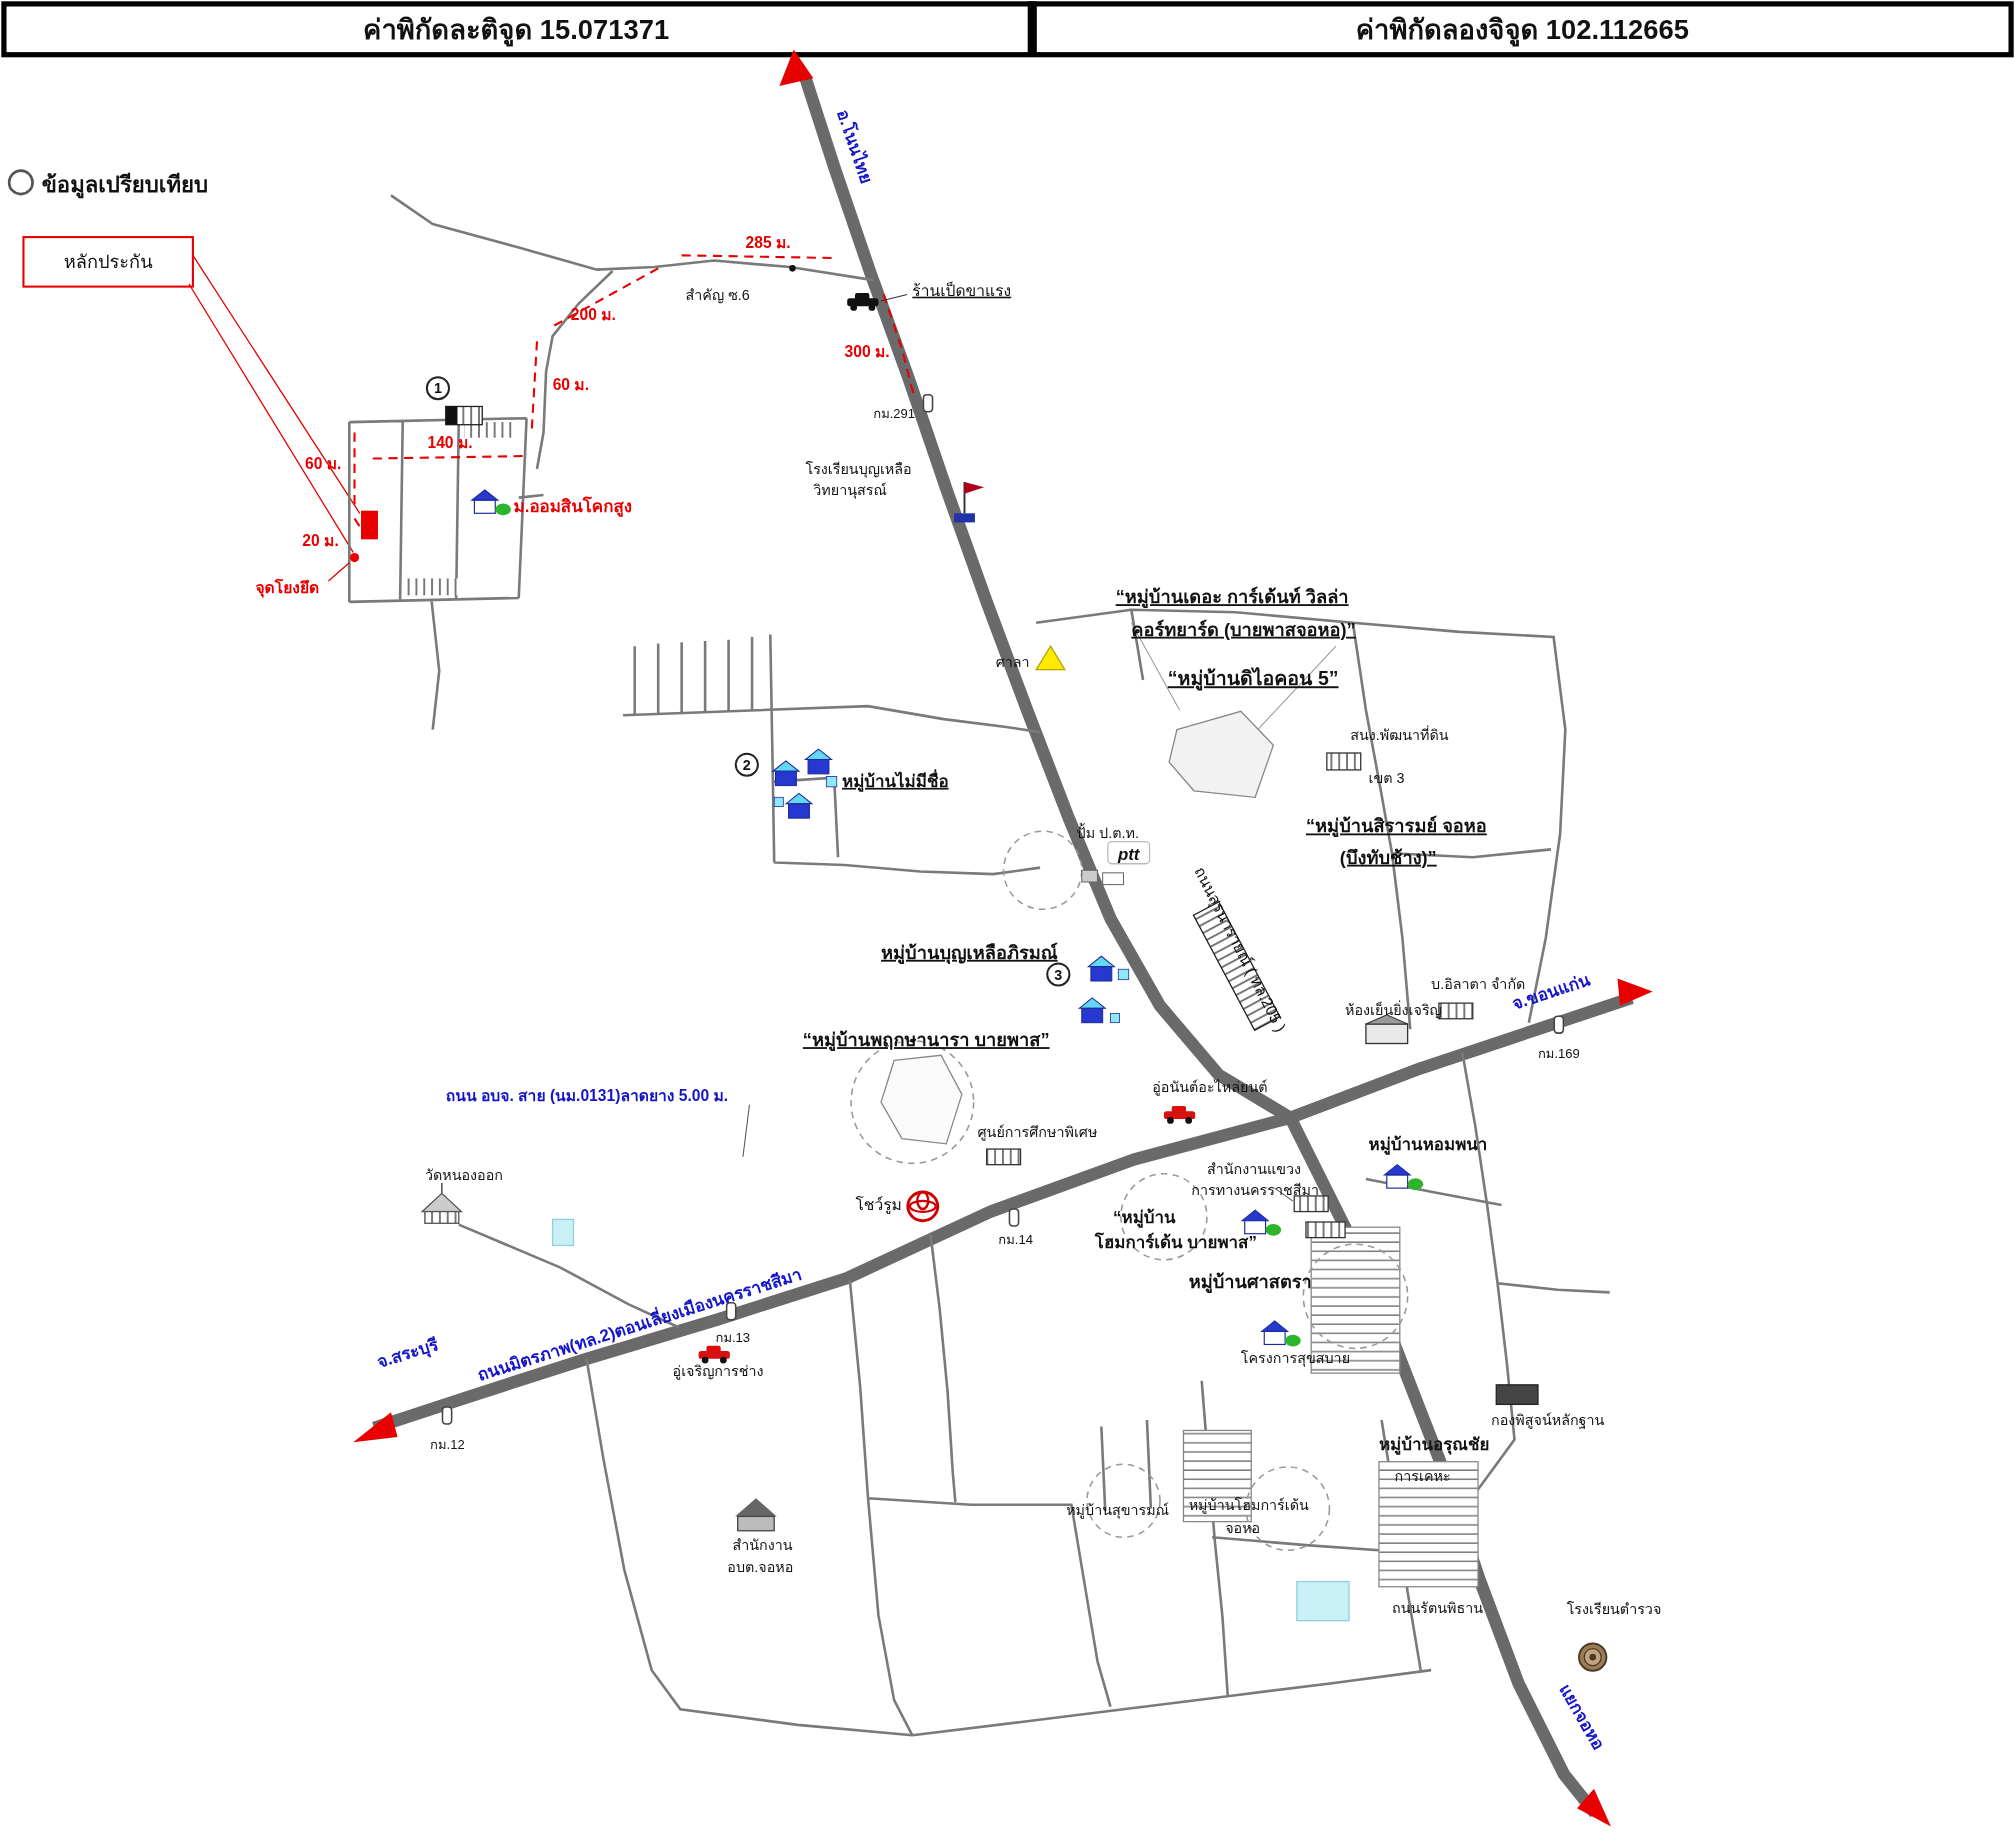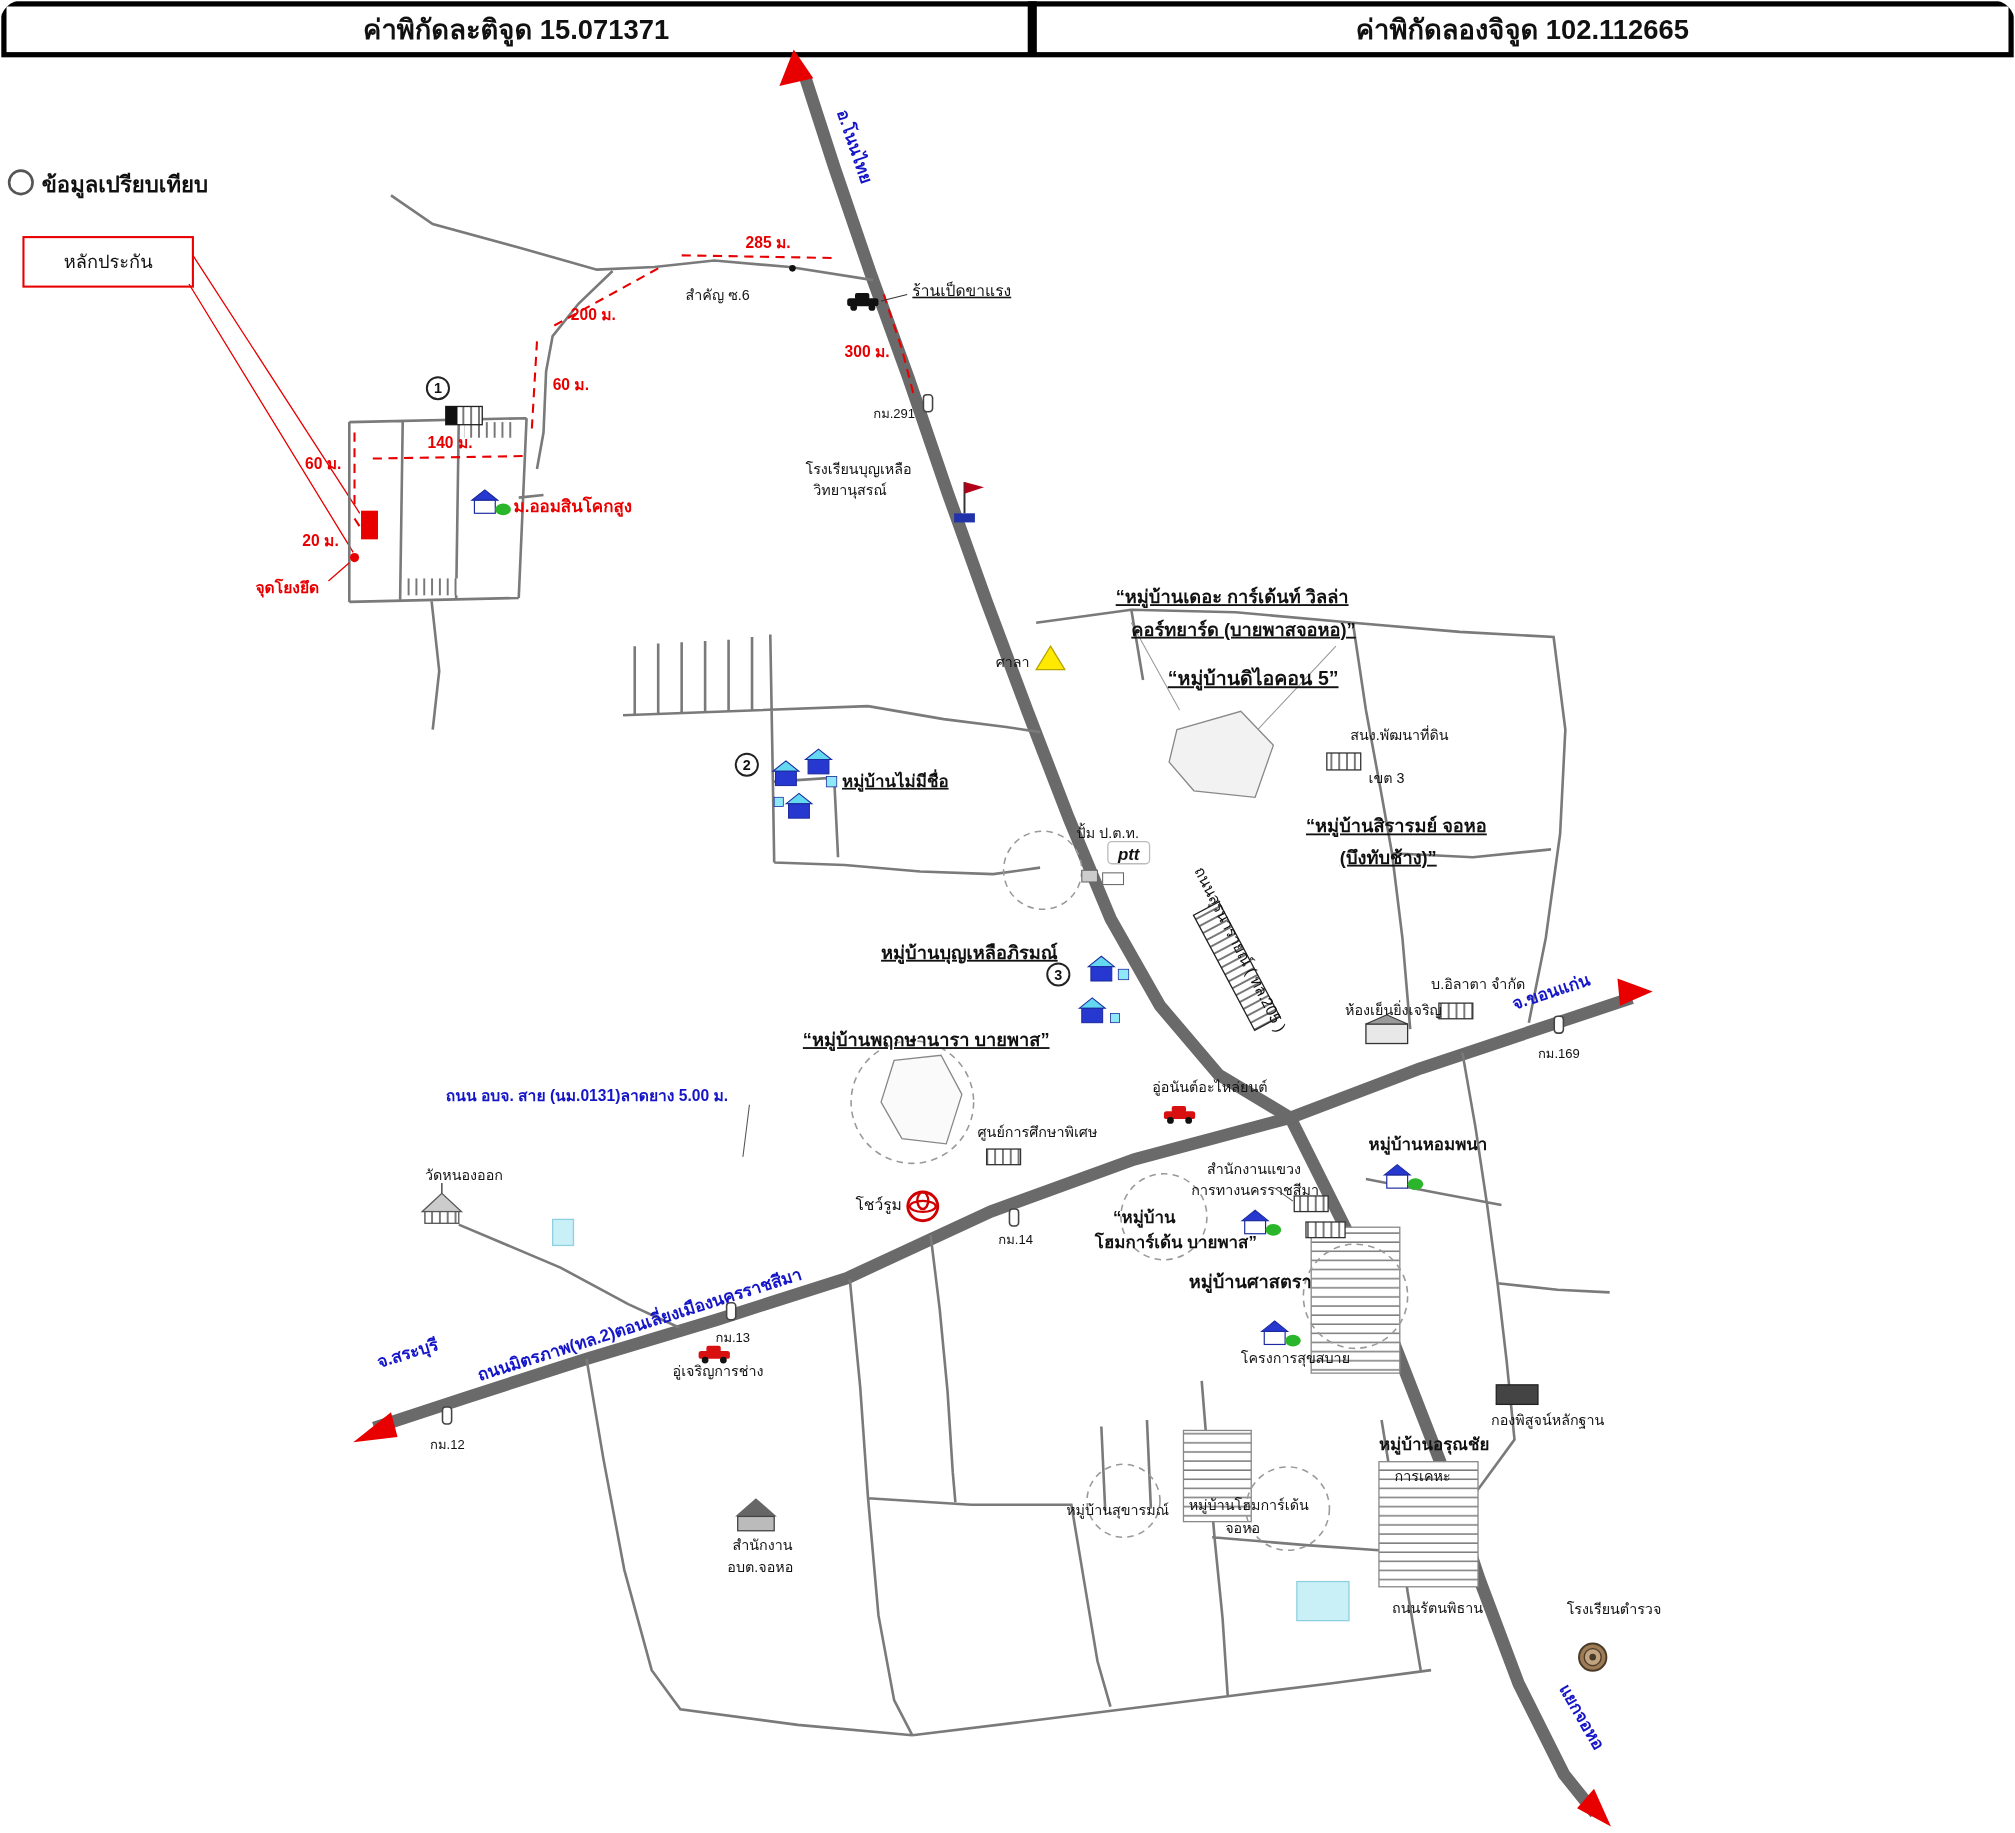--- a/index.html
+++ b/index.html
@@ -1,16 +1,16 @@
 <!DOCTYPE html>
 <html style="font-size:7.2px"><head>
 <meta charset="utf-8">
 <style>
   html,body{margin:0;padding:0;background:#ffffff;}
-  .page{position:relative;width:2015px;height:1833px;background:#ffffff;overflow:hidden;border-radius:23px;}
+  .page{position:relative;width:2015px;height:1833px;background:#ffffff;overflow:hidden;}
   svg{display:block;}
   text{font-family:"Liberation Sans",sans-serif;fill:#111;}
   .hdr{font-size:21px;font-weight:600;}
   .lbl{font-size:11px;}
   .lbl10{font-size:10px;}
   .lbl12{font-size:12px;}
   .vname{font-size:13px;font-weight:bold;}
   .vname14{font-size:14px;font-weight:bold;}
   .vname15{font-size:15px;font-weight:bold;}
   .red{fill:#e80000;font-weight:bold;}

